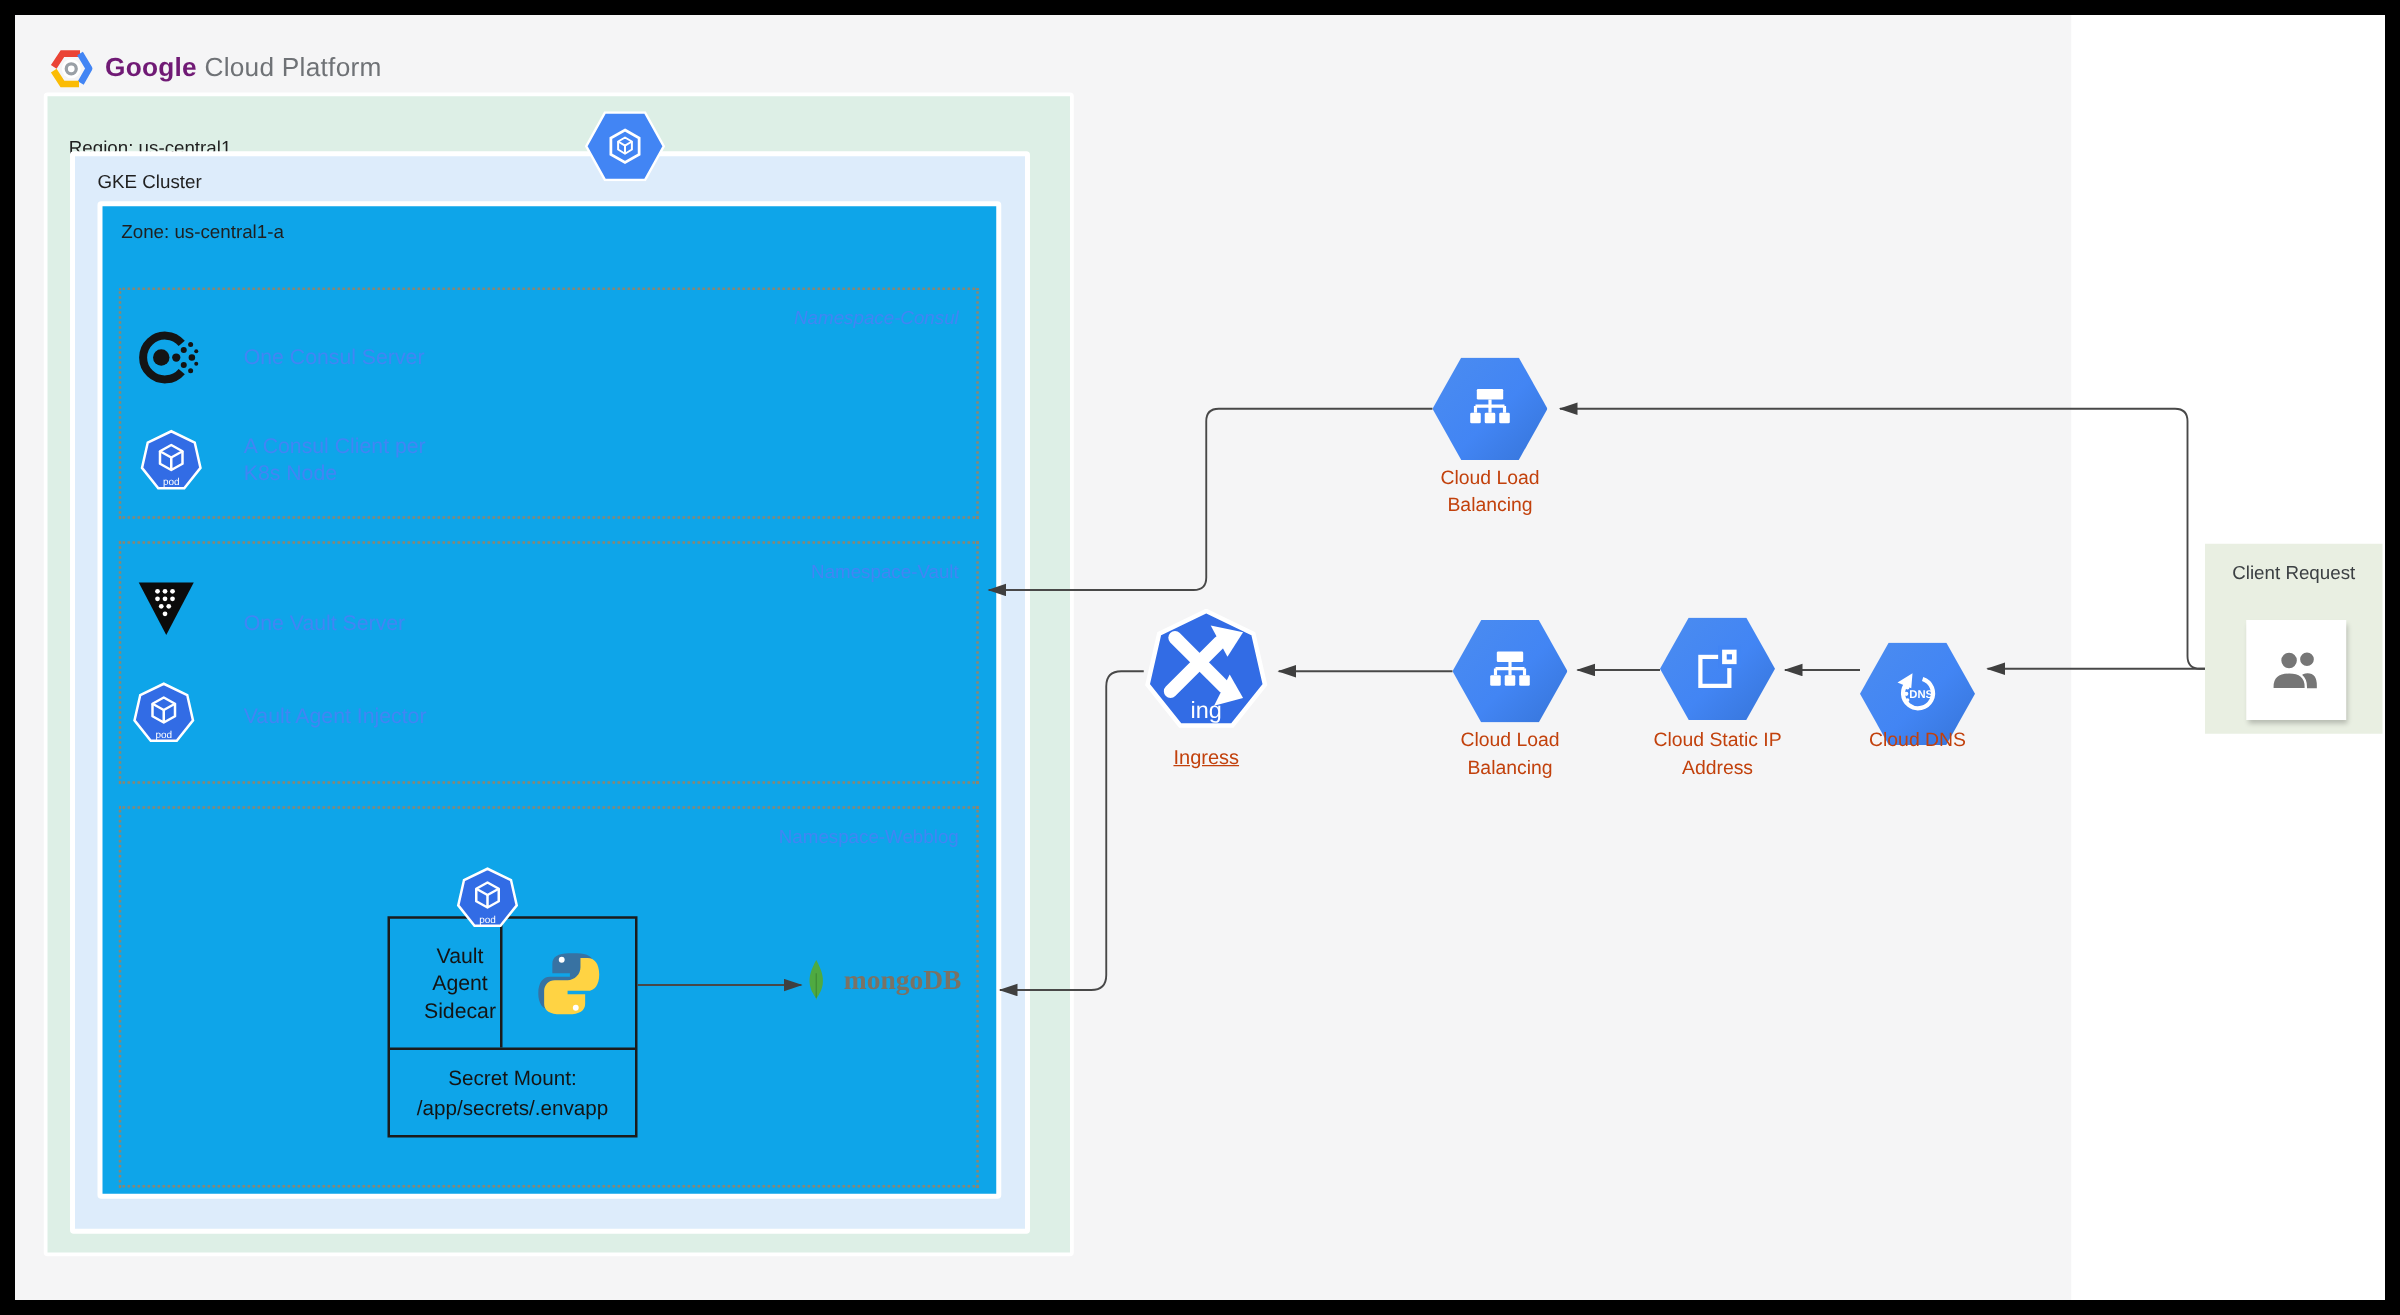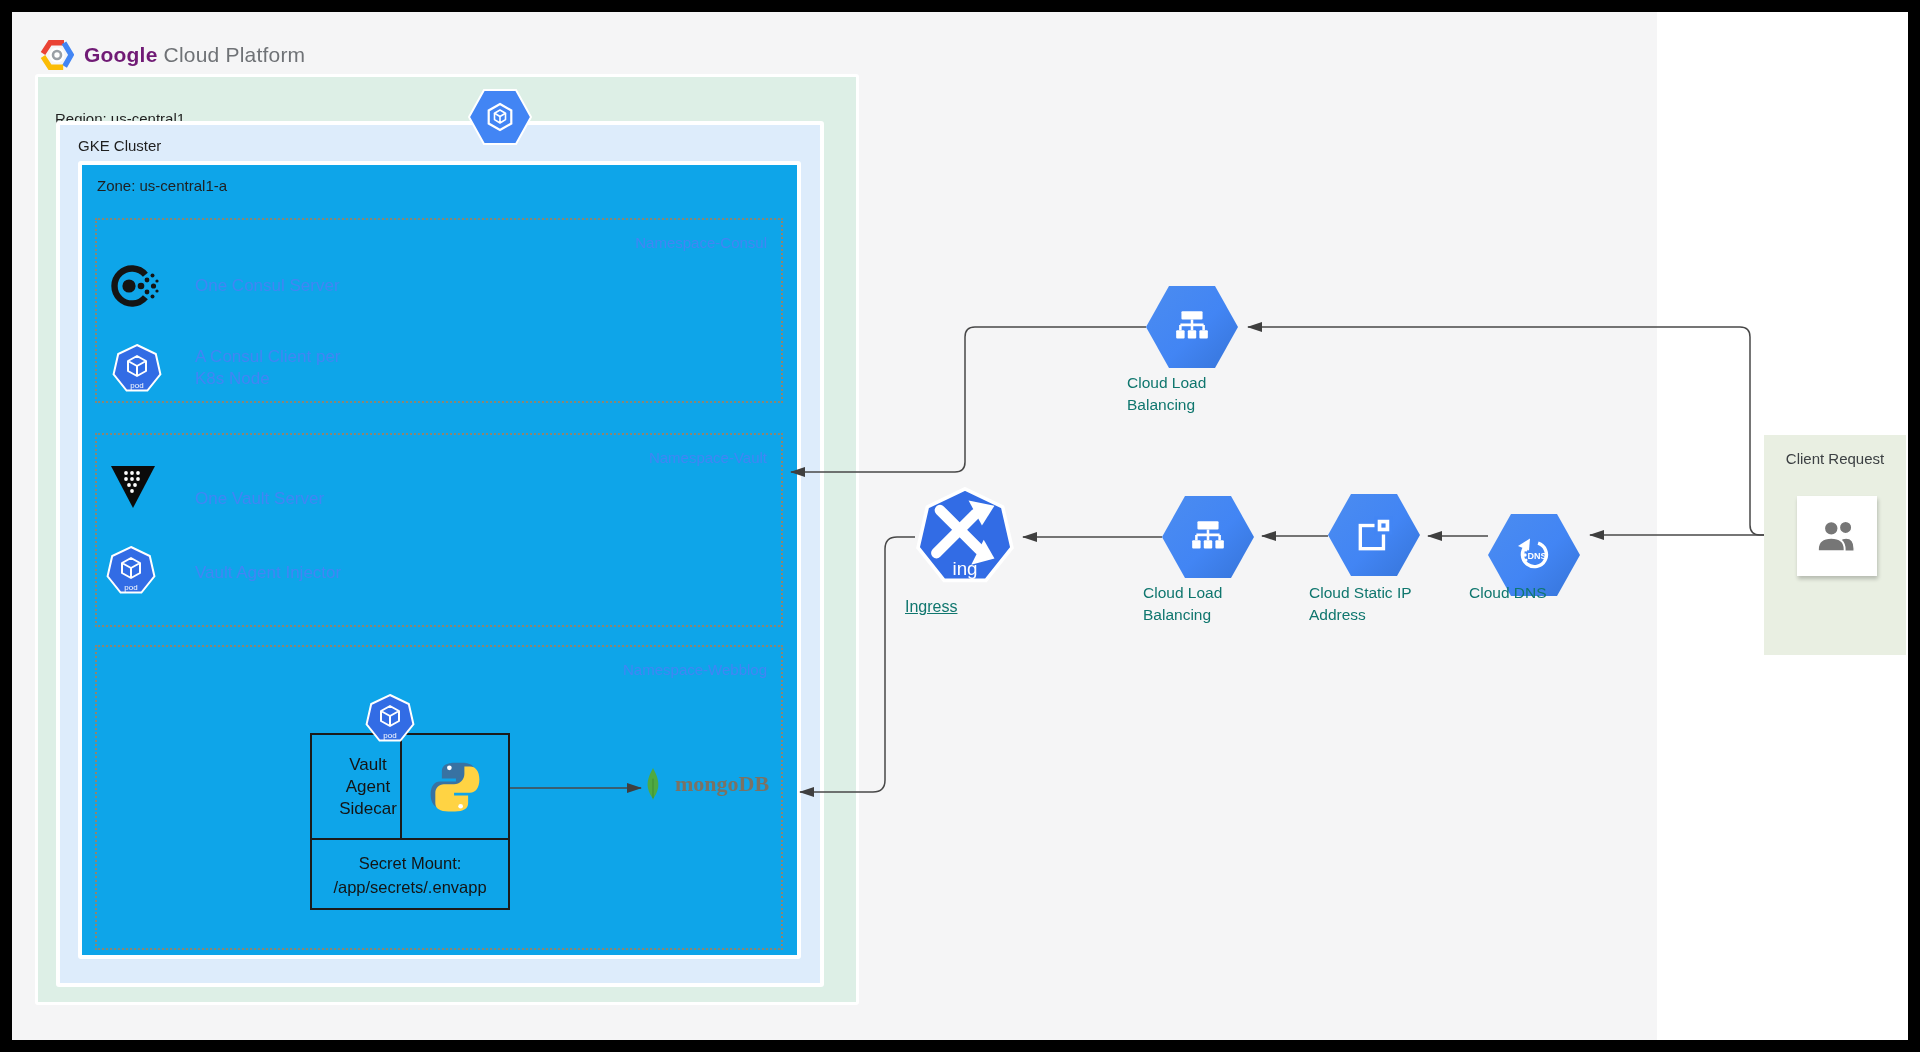--- a/index.html
+++ b/index.html
@@ -21,36 +21,36 @@
         border:4px solid #fff;border-radius:3px;box-sizing:border-box;}
   .box-label{position:absolute;left:16px;top:12px;font-size:15px;color:#1f1f1f;}
   .ns{position:absolute;border:2px dotted #8a8673;box-sizing:border-box;}
   .ns-label{position:absolute;right:14px;top:14px;font-size:15px;color:#4285f4;}
   .blue-item{position:absolute;font-size:17px;line-height:22px;color:#4285f4;}
   
   .hex{position:absolute;width:92px;height:82px;
        background:linear-gradient(135deg,#4b8cf0 0%,#4285f4 55%,#3674d8 100%);
        clip-path:polygon(25% 0,75% 0,100% 50%,75% 100%,25% 100%,0 50%);
        display:flex;align-items:center;justify-content:center;}
-  .node-label{position:absolute;width:130px;text-align:left;font-size:15.5px;line-height:22px;color:#0f766e;}
+  .node-label{position:absolute;width:130px;text-align:center;font-size:15.5px;line-height:22px;color:#c2410c;}
   
   .pod-rect{position:absolute;left:298px;top:721px;width:200px;height:177px;border:2px solid #1b1b1b;
             box-sizing:border-box;background:transparent;}
   .pod-top{position:absolute;left:0;top:0;width:100%;height:105px;border-bottom:2px solid #1b1b1b;
            box-sizing:border-box;display:flex;}
   .pod-cell-l{width:90px;height:100%;border-right:2px solid #1b1b1b;box-sizing:border-box;
               display:flex;align-items:center;justify-content:center;text-align:center;
               font-size:17px;line-height:22px;color:#141414;padding-left:24px;}
   .pod-cell-r{flex:1;display:flex;align-items:center;justify-content:center;}
   .pod-bottom{position:absolute;left:0;top:105px;width:100%;height:70px;display:flex;flex-direction:column;
               align-items:center;justify-content:center;text-align:center;font-size:16.5px;line-height:24px;color:#141414;}
   .mongo{position:absolute;left:633px;top:752px;display:flex;align-items:center;gap:14px;}
   .mongo-text{font-family:"Liberation Serif",serif;font-weight:bold;font-size:22px;color:#7b7264;}
   
-  .client{position:absolute;left:1752px;top:423px;width:142px;height:220px;background:#e9efe2;}
+  .client{position:absolute;left:1752px;top:423px;width:142px;height:152px;background:#e9efe2;}
   .client-label{position:absolute;left:0;top:15px;width:100%;text-align:center;font-size:15px;color:#3c4043;}
   .client-card{position:absolute;left:33px;top:61px;width:80px;height:80px;background:#fff;
                box-shadow:1px 3px 4px rgba(0,0,0,.22);display:flex;align-items:center;justify-content:center;}
   svg{display:block;}
   .overlay{position:absolute;left:0;top:0;pointer-events:none;z-index:40;}
 </style>
 </head>
 <body>
 
 <div class="frame">
@@ -82,21 +82,21 @@
         <polygon points="32,15 43.3,21.5 43.3,34.5 32,41 20.7,34.5 20.7,21.5" fill="none" stroke="#ffffff" stroke-width="2.2"></polygon>
         <polygon points="32,21 37.5,24.2 32,27.5 26.5,24.2" fill="none" stroke="#ffffff" stroke-width="1.6" stroke-linejoin="round"></polygon>
         <path d="M26.5 24.2 V30.6 L32 34 L37.5 30.6 V24.2 M32 27.5 V34" fill="none" stroke="#ffffff" stroke-width="1.6" stroke-linejoin="round"></path>
       </svg>
     </div>
 
     <div class="zone">
       <div class="box-label" style="left:15px;top:12px;">Zone: us-central1-a</div>
     </div>
 
-    <div class="ns" style="left:83px;top:206px;width:688px;height:185px;">
+    <div class="ns" style="left:83px;top:218px;width:688px;height:185px;font-style:italic;">
       <div class="ns-label">Namespace-Consul</div>
     </div>
     <div class="abs" style="left:96px;top:248px;">
       <svg width="52" height="52" viewBox="0 0 52 52">
         <path d="M 37.4 37.25 A 17.5 17.5 0 1 1 37.4 14.75" fill="none" stroke="#141414" stroke-width="6.4"></path>
         <circle cx="21" cy="26" r="6.6" fill="#141414"></circle>
         <circle cx="33" cy="26" r="3.3" fill="#141414"></circle>
         <circle cx="39" cy="20" r="2.4" fill="#141414"></circle>
         <circle cx="39" cy="32" r="2.4" fill="#141414"></circle>
         <circle cx="44.5" cy="15.5" r="2" fill="#141414"></circle>

